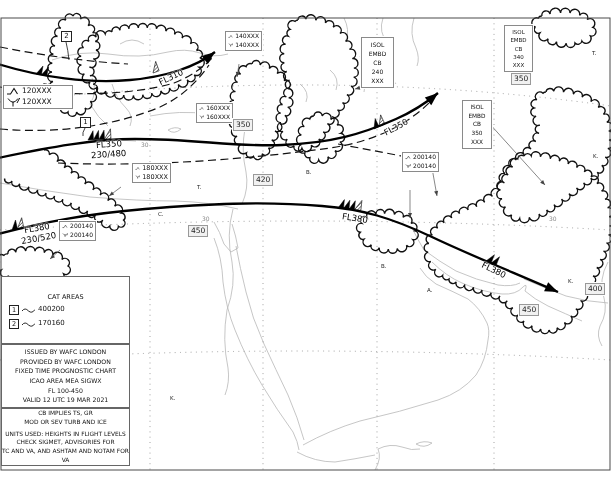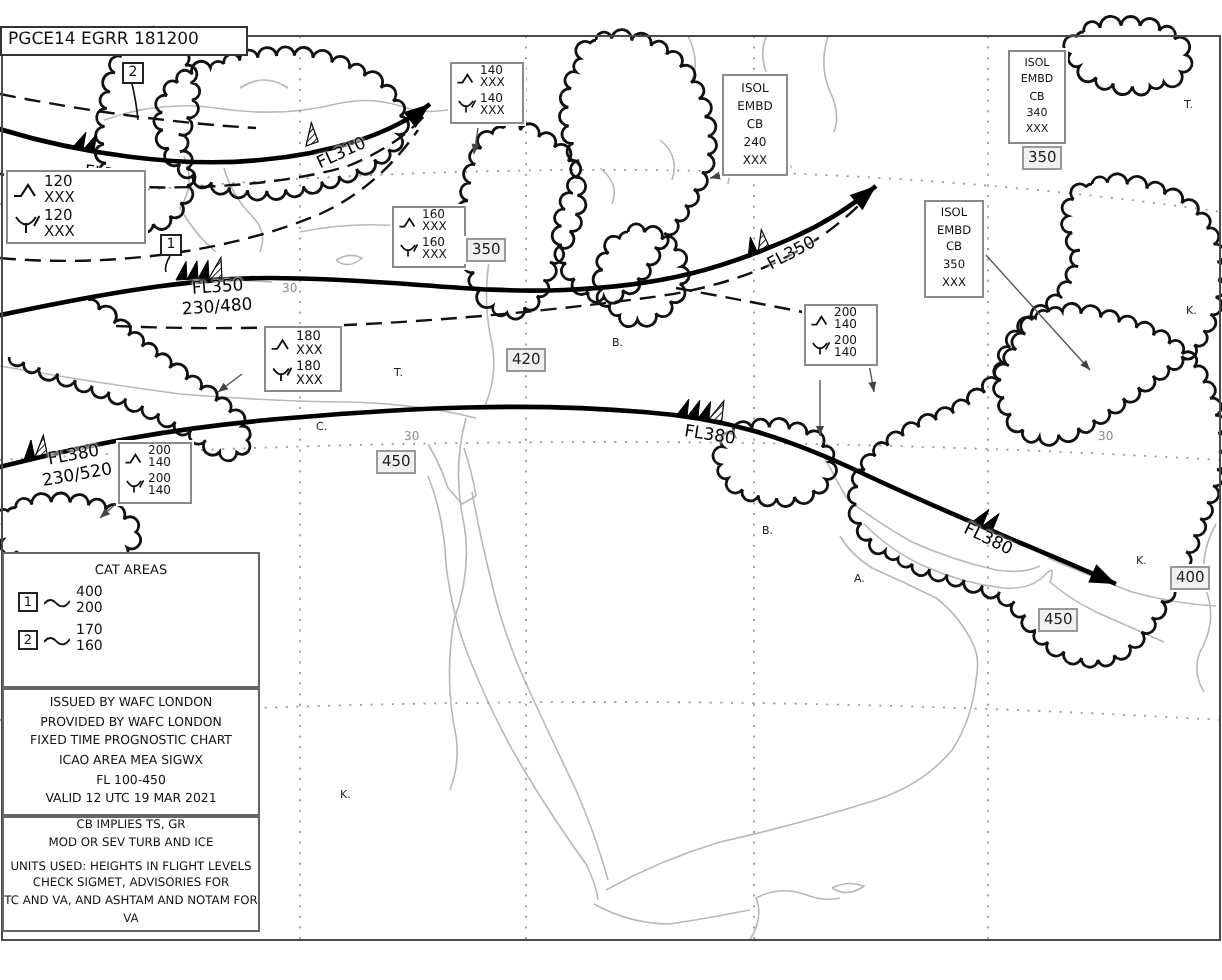--- a/index.html
+++ b/index.html
@@ -5,35 +5,35 @@
   html,body{margin:0;padding:0;background:#fff}
   #stage{position:relative;width:611px;height:490px;background:#fff;overflow:hidden;
          font-family:"DejaVu Sans",sans-serif;color:#111}
   #mapsvg{position:absolute;left:0;top:0;z-index:1}
   .titlebox{position:absolute;left:0px;top:13px;width:119px;height:13px;background:#fff;
             border:1px solid #333;font-size:8.5px;line-height:13px;padding-left:3px;
             z-index:7;white-space:nowrap}
   .wbox{position:absolute;background:#fff;border:1px solid #8a8a8a;box-shadow:0 0 0 1px #fff;
         padding:1px 2px;display:flex;flex-direction:column;justify-content:center;gap:1px;z-index:5}
   .wrow{display:flex;align-items:center;gap:2px}
-  .stack{display:flex;flex-direction:column;line-height:1.08}
+  .stack{display:flex;flex-direction:row;line-height:1.08}
   .f75{font-size:7.5px}.f65{font-size:6.5px}.f6{font-size:6px}
   .cbbox{position:absolute;background:#fff;border:1px solid #8a8a8a;box-shadow:0 0 0 1px #fff;
          text-align:center;line-height:1.5;padding:2px 1px;z-index:5}
   .flbox{position:absolute;border:1px solid #999;background:#f1f1f1;box-shadow:0 0 0 1px #fff;
          font-size:7.5px;padding:0 2px;line-height:10px;z-index:5;color:#222}
   .catm{position:absolute;border:1px solid #222;background:#fff;width:9px;height:9px;font-size:7px;
         line-height:9px;text-align:center;z-index:5}
   .jlabel{position:absolute;font-size:8.5px;color:#000;white-space:nowrap;z-index:4;
           text-shadow:0 0 2px #fff,0 0 2px #fff,0 0 1px #fff}
   .glabel{position:absolute;font-size:6px;color:#8a8a8a;z-index:2;white-space:nowrap}
   .city{position:absolute;font-size:5.5px;color:#222;z-index:2;white-space:nowrap}
   .legend{position:absolute;left:1px;width:127px;background:#fff;border:1px solid #666;z-index:6}
   .leg-cat{top:276px;height:66px;font-size:6.5px}
-  .leg-cat .t{text-align:center;margin-top:4px}
+  .leg-cat .t{text-align:center;margin-top:16px}
   .leg-row{display:flex;align-items:center;gap:3px;margin:4px 0 0 7px}
   .leg-row .stack{font-size:7px}
   .mk{border:1px solid #222;width:8px;height:8px;font-size:6.5px;line-height:8px;text-align:center}
   .leg-iss{top:344px;height:62px;display:flex;flex-direction:column;justify-content:center;
            text-align:center;font-size:6.2px;line-height:1.55}
   .leg-note{top:408px;height:56px;text-align:center;font-size:5.9px;line-height:1.5;
             display:flex;flex-direction:column;justify-content:center}
   .gap4{height:5px}
 </style>
 </head>
@@ -129,21 +129,20 @@
       <polygon points="109,196 114.2,194.6 111.8,191.4" fill="#444"></polygon>
       <line x1="60" y1="250" x2="50" y2="259" stroke="#555" stroke-width="0.7"></line>
       <polygon points="50,259 55.05440019448073,257.14176463438207 52.37854126799093,254.1685880493934" fill="#444"></polygon>
       <line x1="410" y1="190" x2="410" y2="218" stroke="#555" stroke-width="0.7"></line>
       <polygon points="410,218 412,213 408,213" fill="#444"></polygon>
       <line x1="432" y1="168" x2="437" y2="196" stroke="#555" stroke-width="0.7"></line>
       <polygon points="437,196 438.08990195859866,190.72628084549027 434.15219165656475,191.4294433994249" fill="#444"></polygon>
       <rect x="1" y="18" width="609" height="452" fill="none" stroke="#4a4a4a" stroke-width="1"></rect>
     </svg>
 
-  <div class="titlebox">PGCE14 EGRR 181200</div>
 
   <span class="jlabel" style="left:42px;top:83px;transform:rotate(8deg)">FL310</span>
   <span class="jlabel" style="left:158px;top:72px;transform:rotate(-25deg)">FL310</span>
   <span class="jlabel" style="left:96px;top:139px;transform:rotate(-4deg)">FL350</span>
   <span class="jlabel" style="left:91px;top:149px;transform:rotate(-4deg)">230/480</span>
   <span class="jlabel" style="left:383px;top:122px;transform:rotate(-28deg)">FL350</span>
   <span class="jlabel" style="left:24px;top:223px;transform:rotate(-10deg)">FL380</span>
   <span class="jlabel" style="left:21px;top:233px;transform:rotate(-10deg)">230/520</span>
   <span class="jlabel" style="left:342px;top:213px;transform:rotate(9deg)">FL380</span>
   <span class="jlabel" style="left:481px;top:265px;transform:rotate(26deg)">FL380</span>

